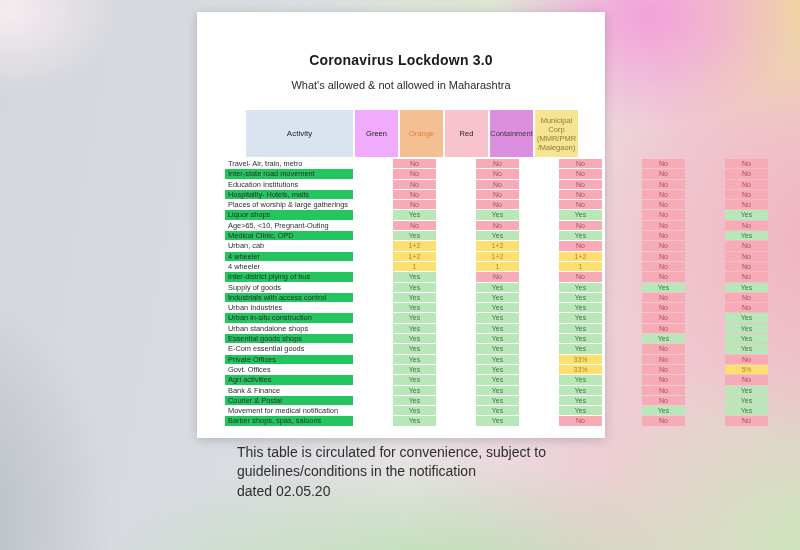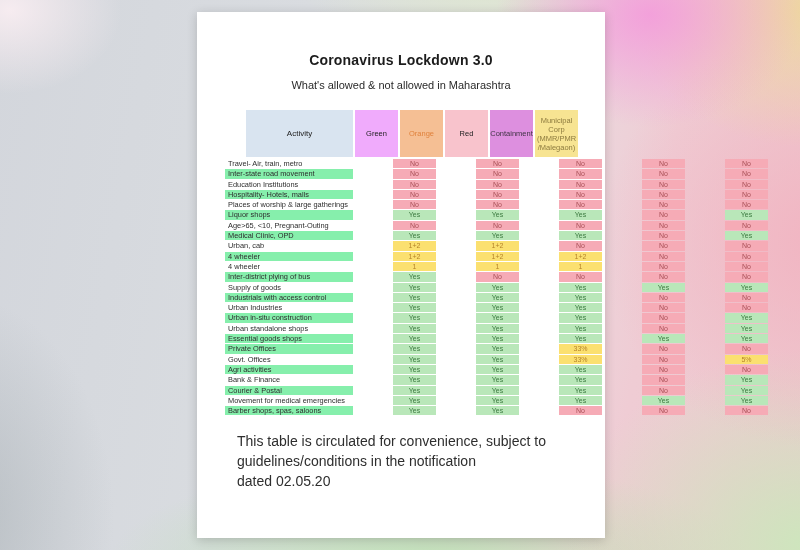--- a/index.html
+++ b/index.html
@@ -11,21 +11,21 @@
       radial-gradient(ellipse 240px 190px at 805px 10px, rgba(238,215,158,.95), rgba(238,215,158,0) 72%),
       radial-gradient(ellipse 300px 280px at 825px 240px, rgba(242,178,192,.9), rgba(242,178,192,0) 75%),
       radial-gradient(ellipse 320px 260px at 805px 545px, rgba(204,231,188,.95), rgba(204,231,188,0) 75%),
       radial-gradient(ellipse 430px 140px at 430px 565px, rgba(183,224,174,.85), rgba(183,224,174,0) 75%),
       radial-gradient(ellipse 280px 120px at 490px -25px, rgba(215,231,198,.8), rgba(215,231,198,0) 70%),
       radial-gradient(ellipse 160px 120px at 10px 10px, rgba(250,238,242,.9), rgba(250,238,242,0) 70%),
       radial-gradient(ellipse 220px 320px at -40px 520px, rgba(148,158,162,.45), rgba(148,158,162,0) 70%),
       linear-gradient(100deg, #d3d6dc 0%, #d9dce0 35%, #e7e2e5 55%, #efccd4 78%, #edc9cf 100%);
   }
   .page{
-    position:absolute;left:197px;top:12px;width:408px;height:526px;
+    position:absolute;left:197px;top:12px;width:408px;height:426px;
     background:#ffffff;box-shadow:0 2px 10px rgba(0,0,0,.18);
   }
   .title{
     margin:40px 0 0 0;text-align:center;font-size:14px;font-weight:bold;color:#1c1c1c;
     letter-spacing:.2px;
   }
   .subtitle{
     margin-top:11px;text-align:center;font-size:11px;color:#2a2a2a;
   }
   .table{margin:19px 0 0 28px;width:353px;}
@@ -41,21 +41,21 @@
   .h-green{background:#f0abfc;}
   .h-orange{background:#f5bf94;color:#e0823c;}
   .h-red{background:#f8c3cc;}
   .h-containment{background:#dd8fdf;color:#3f3344;}
   .h-municipal{background:#f7e492;color:#8d7b3f;}
   .trow{height:9.3px;margin-bottom:1px;gap:40px;}
   .acell{
     font-size:7.4px;line-height:9.3px;color:#2d2d2d;padding-left:3px;
     white-space:nowrap;overflow:hidden;background:#ffffff;
   }
-  .acell.alt{background:#86efac;}
+  .acell.alt{background:#22c55e;}
   .vcell{
     font-size:7px;line-height:9.4px;text-align:center;overflow:hidden;
   }
   .vcell.yes{background:#b9e7b9;color:#3c7a40;}
   .vcell.no{background:#f6abb6;color:#a84e55;}
   .vcell.special{background:#fbe070;color:#b5832a;}
   .footer{
     margin:17px 0 0 40px;width:356px;font-size:14px;line-height:1.4;color:#2e2e2e;
   }
 </style>
@@ -213,20 +213,28 @@
         </div>
         <div class="trow">
           <div class="acell alt">Essential goods shops</div>
           <div class="vcell yes">Yes</div>
           <div class="vcell yes">Yes</div>
           <div class="vcell yes">Yes</div>
           <div class="vcell yes">Yes</div>
           <div class="vcell yes">Yes</div>
         </div>
         <div class="trow">
+          <div class="acell">E-Com essential goods</div>
+          <div class="vcell yes">Yes</div>
+          <div class="vcell yes">Yes</div>
+          <div class="vcell yes">Yes</div>
+          <div class="vcell no">No</div>
+          <div class="vcell yes">Yes</div>
+        </div>
+        <div class="trow">
           <div class="acell alt">Private Offices</div>
           <div class="vcell yes">Yes</div>
           <div class="vcell yes">Yes</div>
           <div class="vcell special">33%</div>
           <div class="vcell no">No</div>
           <div class="vcell no">No</div>
         </div>
         <div class="trow">
           <div class="acell">Govt. Offices</div>
           <div class="vcell yes">Yes</div>
@@ -253,21 +261,21 @@
         </div>
         <div class="trow">
           <div class="acell alt">Courier &amp; Postal</div>
           <div class="vcell yes">Yes</div>
           <div class="vcell yes">Yes</div>
           <div class="vcell yes">Yes</div>
           <div class="vcell no">No</div>
           <div class="vcell yes">Yes</div>
         </div>
         <div class="trow">
-          <div class="acell">Movement for medical emergencies</div>
+          <div class="acell">Movement for medical notification</div>
           <div class="vcell yes">Yes</div>
           <div class="vcell yes">Yes</div>
           <div class="vcell yes">Yes</div>
           <div class="vcell yes">Yes</div>
           <div class="vcell yes">Yes</div>
         </div>
         <div class="trow">
           <div class="acell alt">Barber shops, spas, saloons</div>
           <div class="vcell yes">Yes</div>
           <div class="vcell yes">Yes</div>

